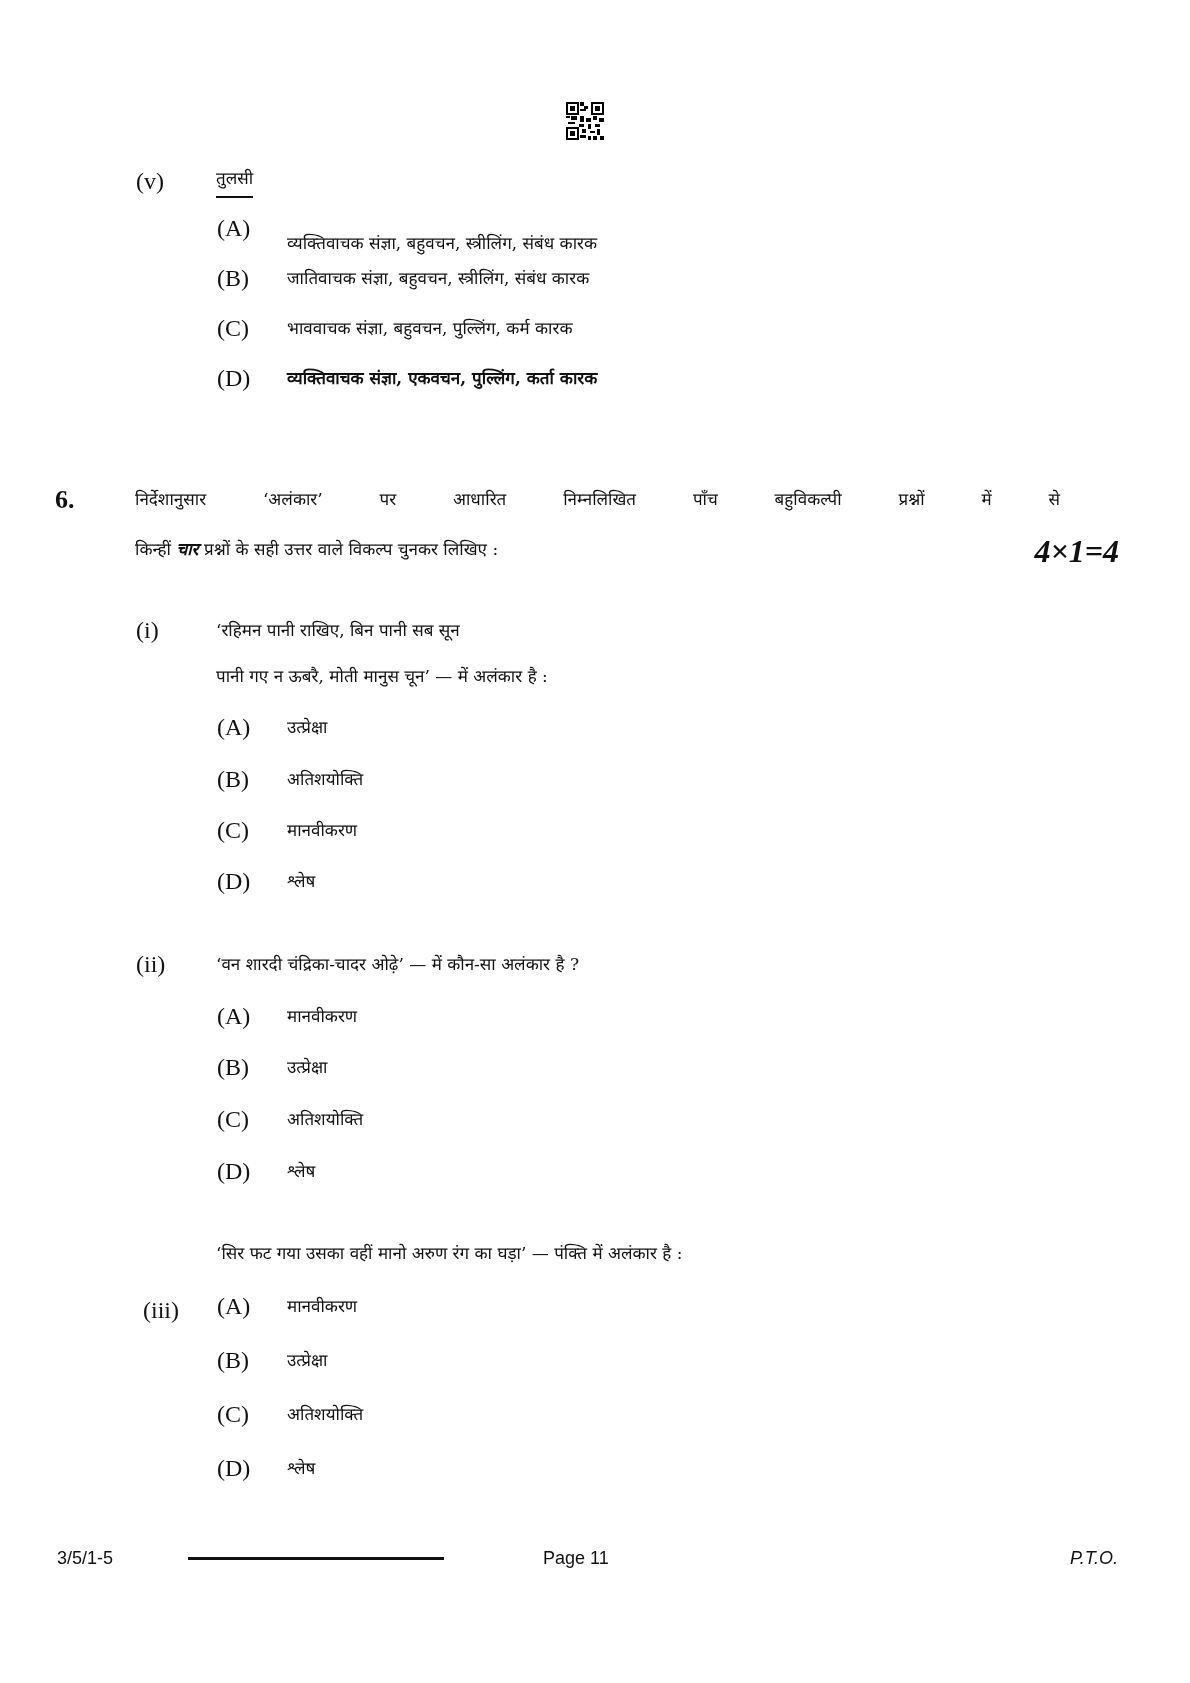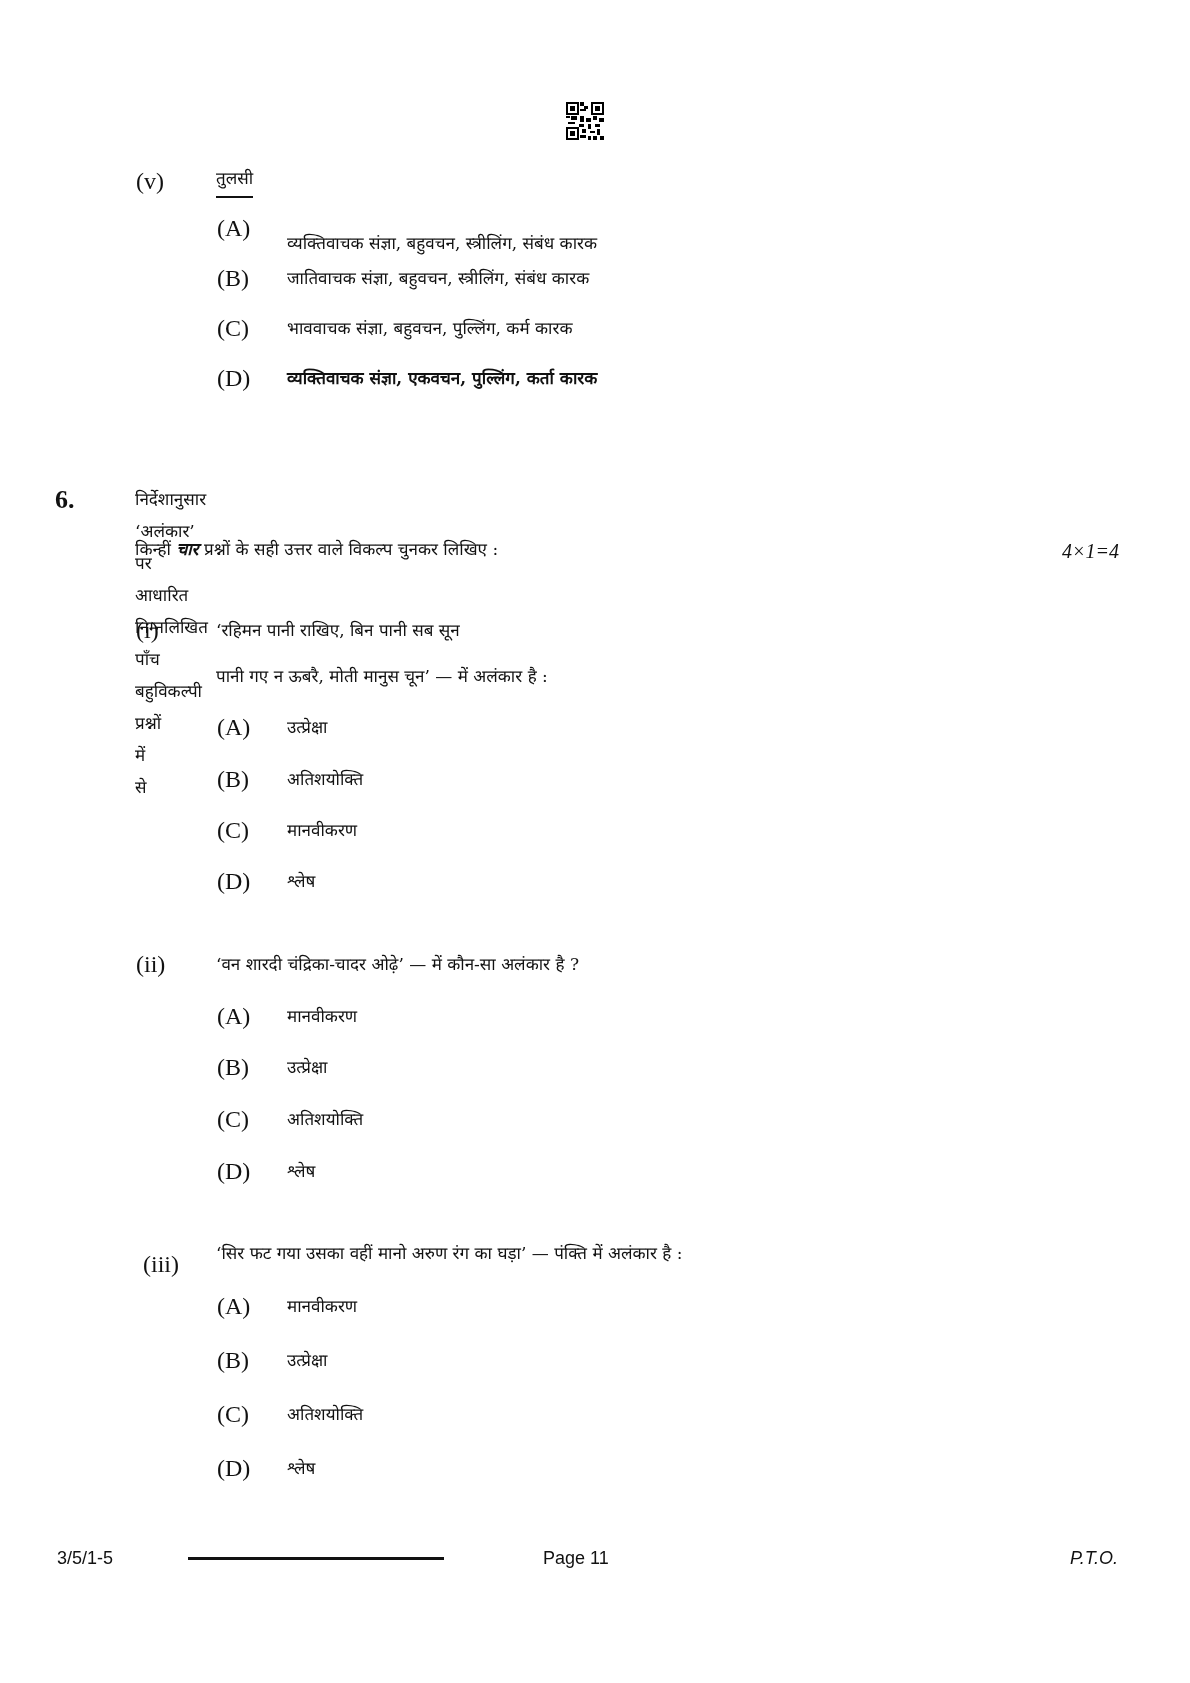--- a/index.html
+++ b/index.html
@@ -3,26 +3,26 @@
 <meta charset="utf-8">
 <style>
   html, body { margin:0; padding:0; background:#ffffff; }
   body { width:1190px; height:1683px; position:relative; overflow:hidden;
          font-family:"DejaVu Serif","Liberation Serif",serif; color:#111; }
   .abs { position:absolute; white-space:nowrap; }
   .txt { font-size:17px; line-height:32px; }
   .lbl { font-family:"Liberation Serif","DejaVu Serif",serif; font-size:24px; line-height:32px; }
   .qnum { font-family:"Liberation Serif",serif; font-weight:bold; font-size:26px; line-height:32px; }
   .underline { border-bottom:2px solid #111; padding-bottom:2px; }
-  .marks { font-family:"Liberation Serif",serif; font-style:italic; font-size:20px; line-height:32px; }
+  .marks { font-family:"Liberation Serif",serif; font-style:italic; font-size:32px; line-height:32px;font-weight:bold; }
   .bolditalic { font-weight:bold; font-style:italic; }
   .qr { position:absolute; left:566px; top:101px; width:38px; height:40px; }
   .footer { font-family:"Liberation Sans",sans-serif; font-size:18px; line-height:28px; }
   .footer-rule { position:absolute; left:188px; top:1557px; width:256px; height:3px; background:#111; }
-  .justify-line { position:absolute; left:135px; width:925px; display:flex; justify-content:space-between;flex-direction:column; }
+  .justify-line { position:absolute; left:135px; width:925px; display:flex; justify-content:space-between; }
 </style>
 </head>
 <body>
 
 <svg class="qr" viewBox="0 0 21 21" shape-rendering="crispEdges">
   <rect x="0" y="0" width="21" height="21" fill="#fff"></rect>
   <g fill="#000">
     <rect x="0" y="0" width="7" height="7"></rect>
       <rect x="1" y="1" width="5" height="5" fill="#fff"></rect>
       <rect x="2" y="2" width="3" height="3"></rect>
@@ -116,21 +116,21 @@
 
 <div class="abs lbl" style="left:217px; top:1000px;">(A)</div>
 <div class="abs txt" style="left:287px; top:1000px;">मानवीकरण</div>
 <div class="abs lbl" style="left:217px; top:1051px;">(B)</div>
 <div class="abs txt" style="left:287px; top:1051px;">उत्प्रेक्षा</div>
 <div class="abs lbl" style="left:217px; top:1103px;">(C)</div>
 <div class="abs txt" style="left:287px; top:1103px;">अतिशयोक्ति</div>
 <div class="abs lbl" style="left:217px; top:1155px;">(D)</div>
 <div class="abs txt" style="left:287px; top:1155px;">श्लेष</div>
 
-<div class="abs lbl" style="left:143px; top:1248px;">(iii)</div>
+<div class="abs lbl" style="left:143px; top:1294px;">(iii)</div>
 <div class="abs txt" style="left:216px; top:1237px;">‘सिर फट गया उसका वहीं मानो अरुण रंग का घड़ा’ — पंक्ति में अलंकार है :</div>
 
 <div class="abs lbl" style="left:217px; top:1290px;">(A)</div>
 <div class="abs txt" style="left:287px; top:1290px;">मानवीकरण</div>
 <div class="abs lbl" style="left:217px; top:1344px;">(B)</div>
 <div class="abs txt" style="left:287px; top:1344px;">उत्प्रेक्षा</div>
 <div class="abs lbl" style="left:217px; top:1398px;">(C)</div>
 <div class="abs txt" style="left:287px; top:1398px;">अतिशयोक्ति</div>
 <div class="abs lbl" style="left:217px; top:1452px;">(D)</div>
 <div class="abs txt" style="left:287px; top:1452px;">श्लेष</div>

